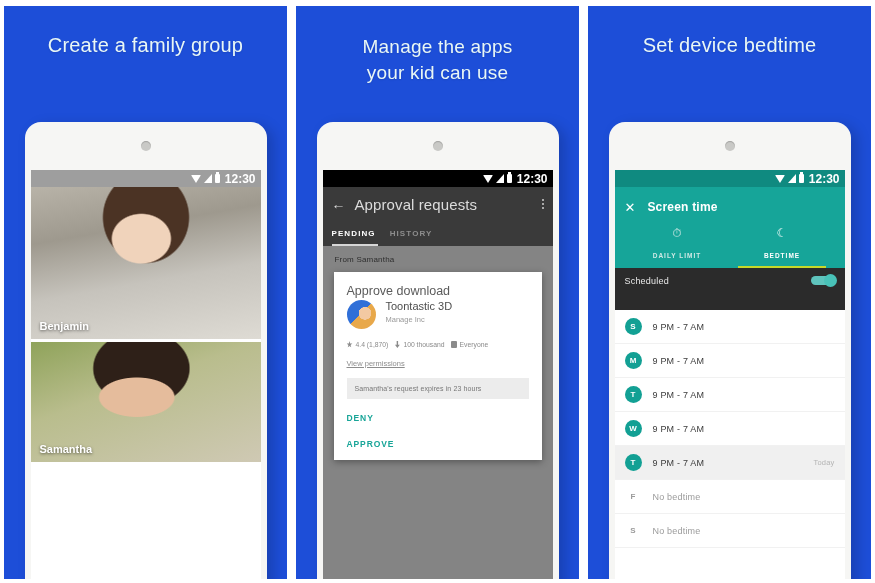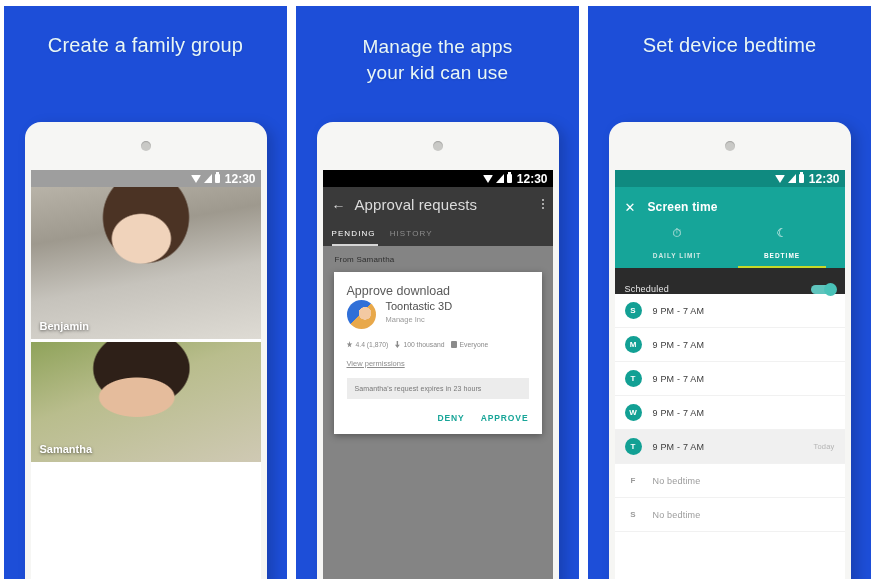--- a/index.html
+++ b/index.html
@@ -119,21 +119,21 @@
   .appbar2{
     height:34px;background:#3a3a3a;display:flex;align-items:center;
     padding:0 9px;gap:9px;color:#dcdcdc;
   }
   .back-arrow{font-size:14px;line-height:1;color:#dcdcdc;}
   .appbar2 .title{font-size:15px;flex:1;color:#dcdcdc;letter-spacing:.1px;}
   .kebab{display:flex;flex-direction:column;gap:1.6px;align-items:center;}
   .kebab i{width:2px;height:2px;background:#cfcfcf;border-radius:50%;display:block;}
   .tabs2{height:25px;background:#3a3a3a;display:flex;align-items:center;padding:0 9px;gap:14px;
     position:relative;}
-  .tab2{font-size:8px;letter-spacing:1.1px;font-weight:400;color:#8d8d8d;}
+  .tab2{font-size:8px;letter-spacing:1.1px;font-weight:700;color:#8d8d8d;}
   .tab2.active{color:#ffffff;}
   .tab2-underline{position:absolute;left:9px;bottom:0;width:46px;height:2px;background:#d6d6d6;}
   .content2{position:absolute;left:0;right:0;top:76px;bottom:0;background:#848484;}
   .from-line{font-size:8px;color:#2e2e2e;padding:9px 0 8px 12px;letter-spacing:.2px;}
   .dialog{
     margin:0 11px;background:#ffffff;padding:12px 13px 9px 13px;
     box-shadow:0 2px 7px rgba(0,0,0,.35);
   }
   .dlg-title{font-size:12.5px;color:#5b5b5b;margin-bottom:2px;}
   .app-row{display:flex;align-items:flex-start;gap:10px;margin-bottom:12px;}
@@ -146,38 +146,38 @@
   .meta .g{display:flex;align-items:center;gap:3px;}
   .mi{width:6px;height:7px;background:#8b8b8b;display:inline-block;}
   .mi.star{clip-path:polygon(50% 0,61% 35%,98% 35%,68% 57%,79% 91%,50% 70%,21% 91%,32% 57%,2% 35%,39% 35%);}
   .mi.dl{clip-path:polygon(38% 0,62% 0,62% 52%,90% 52%,50% 100%,10% 52%,38% 52%);}
   .mi.person{border-radius:1px;}
   .perm-link{font-size:7.5px;color:#8d8d8d;text-decoration:underline;margin-bottom:10px;}
   .notice{
     background:#ececec;color:#777;font-size:7px;padding:7px 8px;margin-bottom:14px;
     letter-spacing:.1px;
   }
-  .dlg-actions{display:flex;justify-content:flex-end;gap:16px;padding-bottom:2px;}
+  .dlg-actions{display:flex;justify-content:flex-end;gap:16px;padding-bottom:2px;flex-direction:column;}
   .dlg-btn{font-size:8.5px;font-weight:700;color:#18a598;letter-spacing:.9px;}
 
   
   .appbar3{background:#16a599;padding:9px 10px 0 10px;}
   .ab3-top{display:flex;align-items:center;gap:12px;height:22px;}
   .x-icon{color:#fff;font-size:13px;line-height:1;font-weight:300;}
   .ab3-title{color:#ffffff;font-size:12px;font-weight:600;letter-spacing:.2px;}
   .ab3-tabs{display:flex;margin-top:5px;}
   .ab3-tab{flex:1;text-align:center;padding:4px 0 6px 0;position:relative;}
   .ab3-tab .glyph{display:block;font-size:12px;color:#cfe9e5;line-height:1;margin-bottom:5px;}
   .ab3-tab.active .glyph{color:#ffffff;}
   .ab3-tab .lbl{font-size:6.5px;letter-spacing:1px;font-weight:700;color:#cfe9e5;}
   .ab3-tab.active .lbl{color:#ffffff;}
   .ab3-tab.active:after{content:"";position:absolute;left:8%;right:8%;bottom:0;height:2.5px;background:#c6d92a;}
   .sched-bar{
-    height:26px;background:#2b2b2b;display:flex;align-items:flex-end;
-    padding:0 10px;justify-content:space-between;
+    height:26px;background:#2b2b2b;display:flex;align-items:flex-start;
+    padding:8px 10px;justify-content:space-between;
   }
   .sched-lbl{color:#e8e8e8;font-size:9px;letter-spacing:.2px;}
   .toggle{width:24px;height:9px;border-radius:5px;background:#5fc4bd;position:relative;}
   .toggle .knob{position:absolute;right:-2px;top:-2.5px;width:13px;height:13px;border-radius:50%;background:#49c2b8;}
   .dayrow{
     display:flex;align-items:center;height:33px;padding:0 10px;gap:11px;
     background:#ffffff;border-bottom:1px solid #f1f1f1;
   }
   .dayrow.highlight{background:#f0f0f0;}
   .dayrow.off .circ{background:transparent;color:#9b9b9b;}

